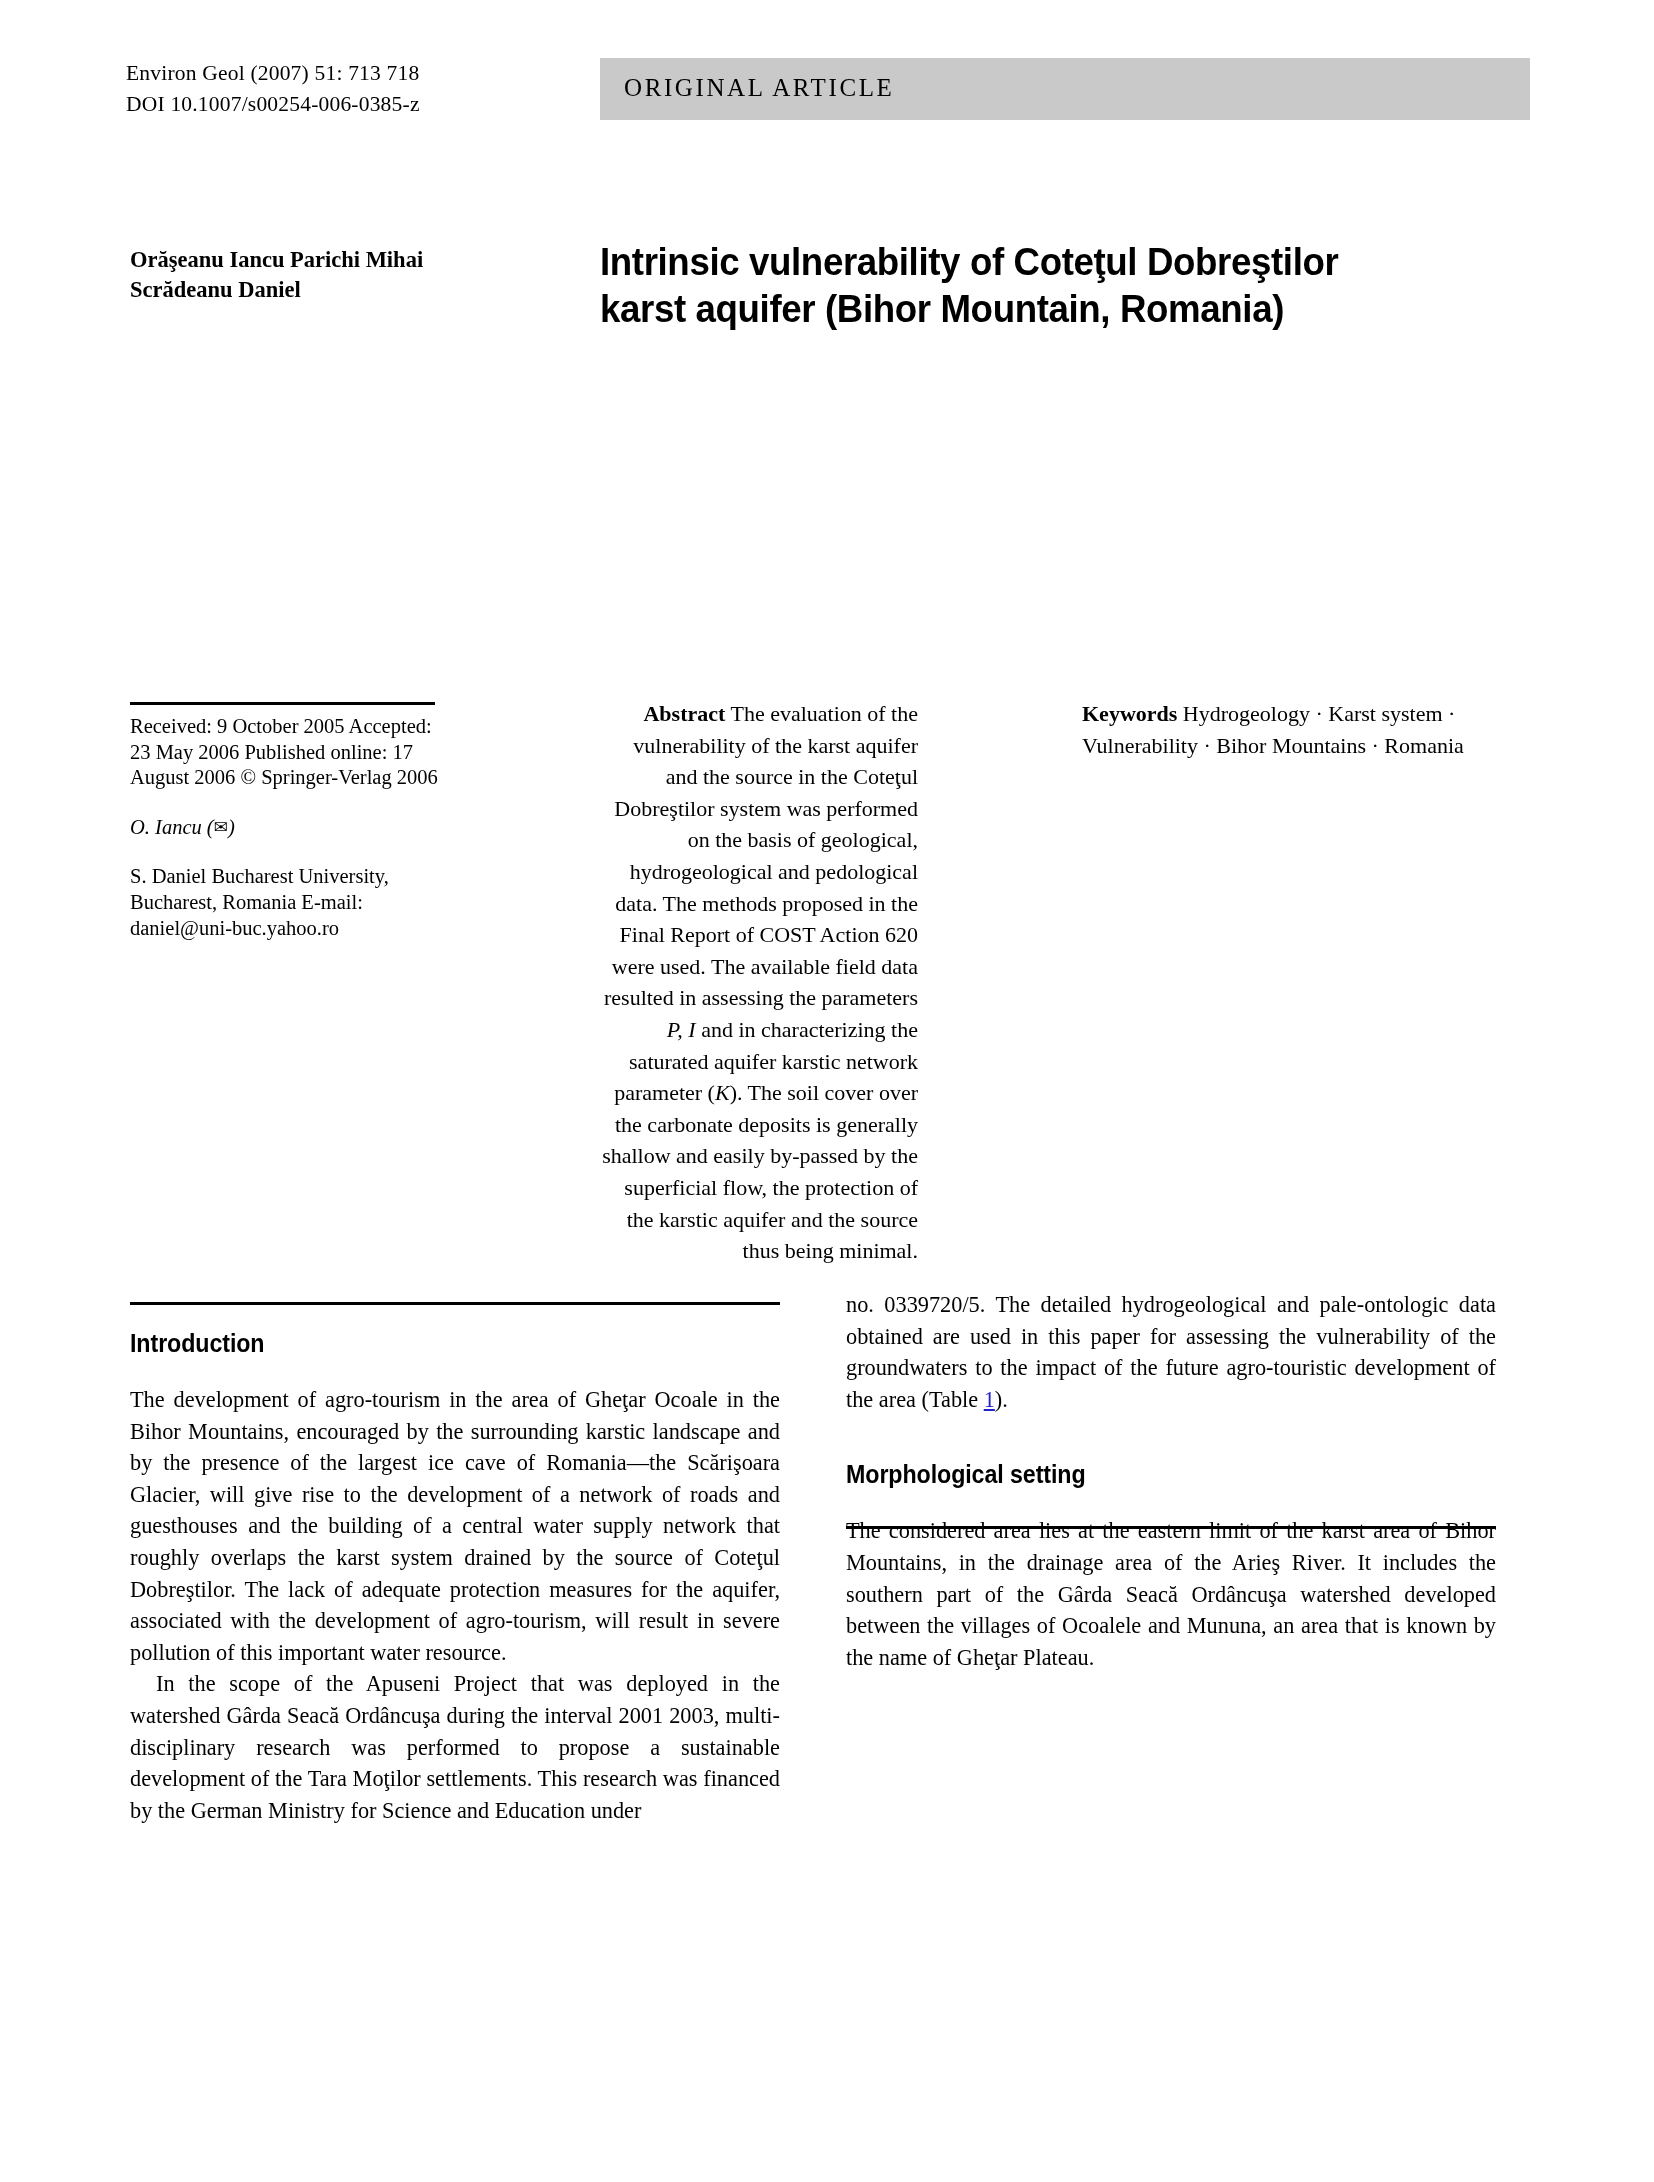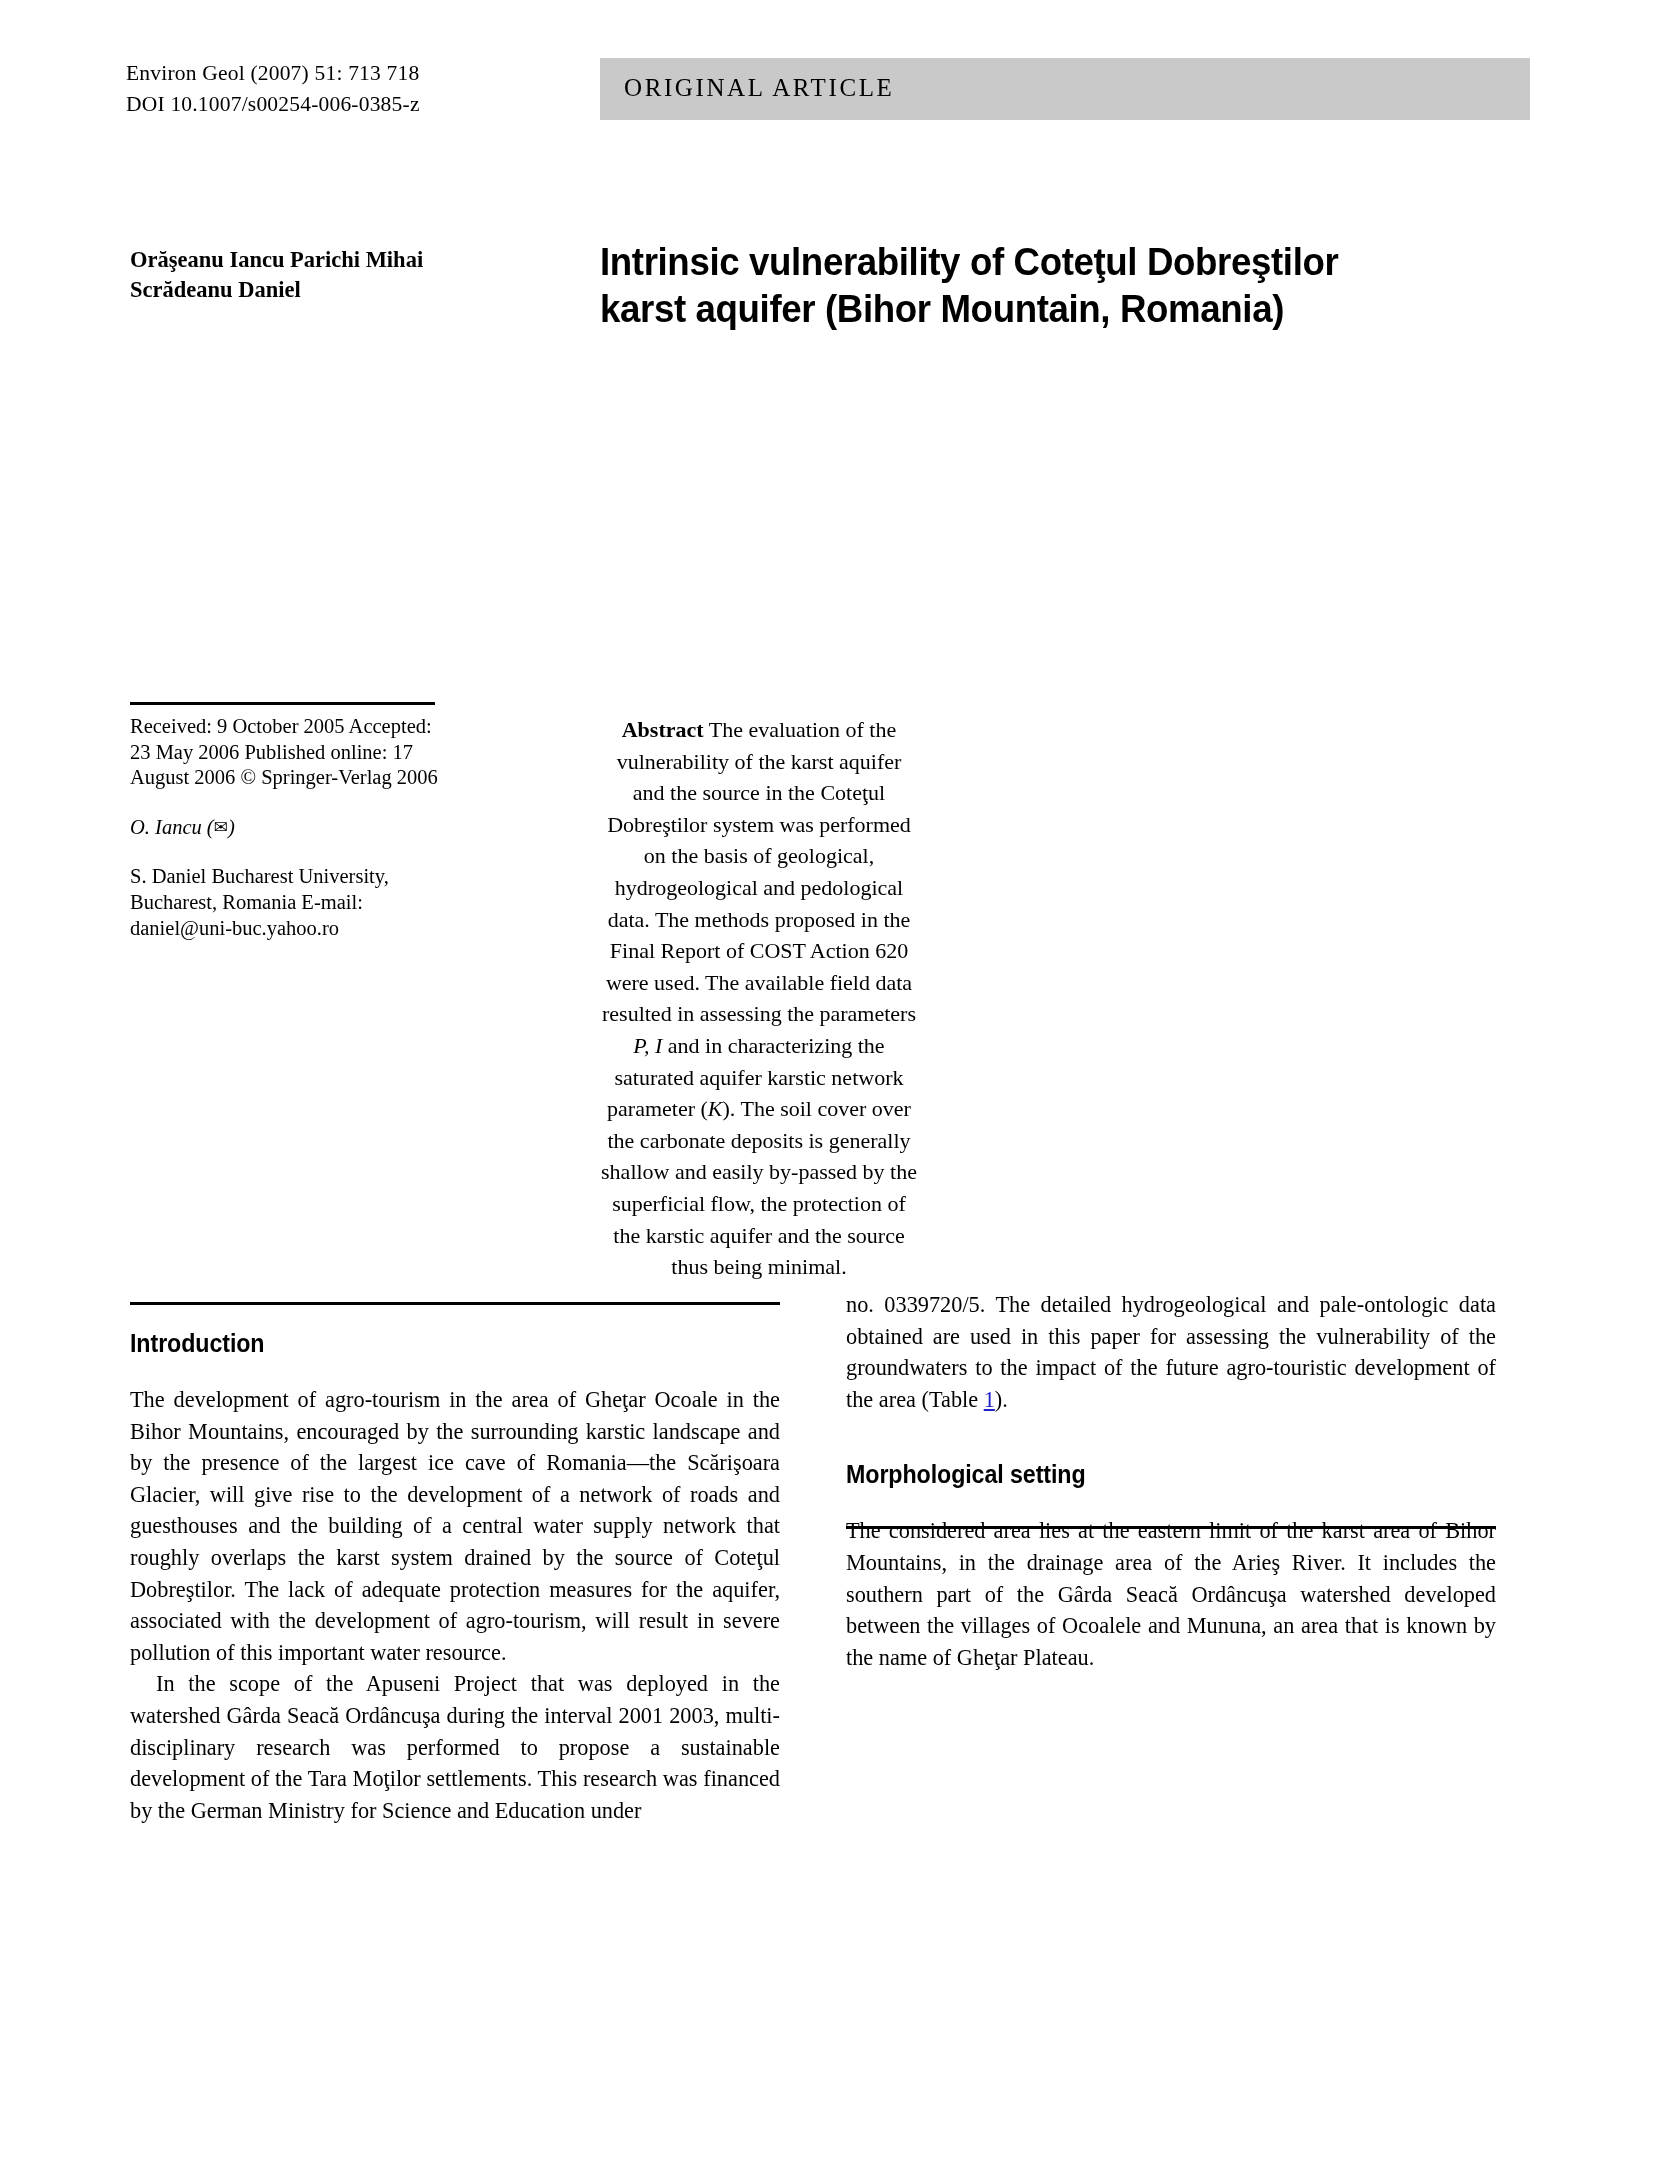--- a/index.html
+++ b/index.html
@@ -105,22 +105,21 @@
   }
 
   
   .abstract-col {
     position: absolute;
     left: 600px;
     top: 698px;
     width: 318px;
     font-size: 22px;
     line-height: 31.6px;
-    text-align: center;
-    margin-top: 16px;
+    text-align: right;
   }
   .abstract-col .lbl { font-weight: bold; }
   .abstract-col em { font-style: italic; }
 
   
   .keywords-col {
     position: absolute;
     left: 1082px;
     top: 698px;
     width: 400px;
@@ -204,20 +203,23 @@
     </div>
     <div class="meta-block">S. Daniel
 Bucharest University, Bucharest, Romania
 E-mail: daniel@uni-buc.yahoo.ro</div>
   </div>
 
   <div class="abstract-col">
     <span class="lbl">Abstract</span><span> The evaluation of the vulnerability of the karst aquifer and the source in the Coteţul Dobreştilor system was performed on the basis of geological, hydrogeological and pedological data. The methods proposed in the Final Report of COST Action 620 were used. The available field data resulted in assessing the parameters </span><em>P, I</em><span> and in characterizing the saturated aquifer karstic network parameter (</span><em>K</em><span>). The soil cover over the carbonate deposits is generally shallow and easily by-passed by the superficial flow, the protection of the karstic aquifer and the source thus being minimal.</span>
   </div>
 
+  <div class="keywords-col">
+    <span class="lbl">Keywords</span><span> Hydrogeology · Karst system · Vulnerability · Bihor Mountains · Romania</span>
+  </div>
 
   <div class="col-left">
     <div class="sec-head">Introduction</div>
     <p class="body-p first">The development of agro-tourism in the area of Gheţar Ocoale in the Bihor Mountains, encouraged by the surrounding karstic landscape and by the presence of the largest ice cave of Romania—the Scărişoara Glacier, will give rise to the development of a network of roads and guesthouses and the building of a central water supply network that roughly overlaps the karst system drained by the source of Coteţul Dobreştilor. The lack of adequate protection measures for the aquifer, associated with the development of agro-tourism, will result in severe pollution of this important water resource.</p>
     <p class="body-p indent">In the scope of the Apuseni Project that was deployed in the watershed Gârda Seacă Ordâncuşa during the interval 2001 2003, multi-disciplinary research was performed to propose a sustainable development of the Tara Moţilor settlements. This research was financed by the German Ministry for Science and Education under</p>
   </div>
 
   <div class="col-right">
     <p class="body-p"><span>no. 0339720/5. The detailed hydrogeological and pale-ontologic data obtained are used in this paper for assessing the vulnerability of the groundwaters to the impact of the future agro-touristic development of the area (Table </span><a class="link" href="#">1</a><span>).</span></p>
     <div class="morph-wrap">

